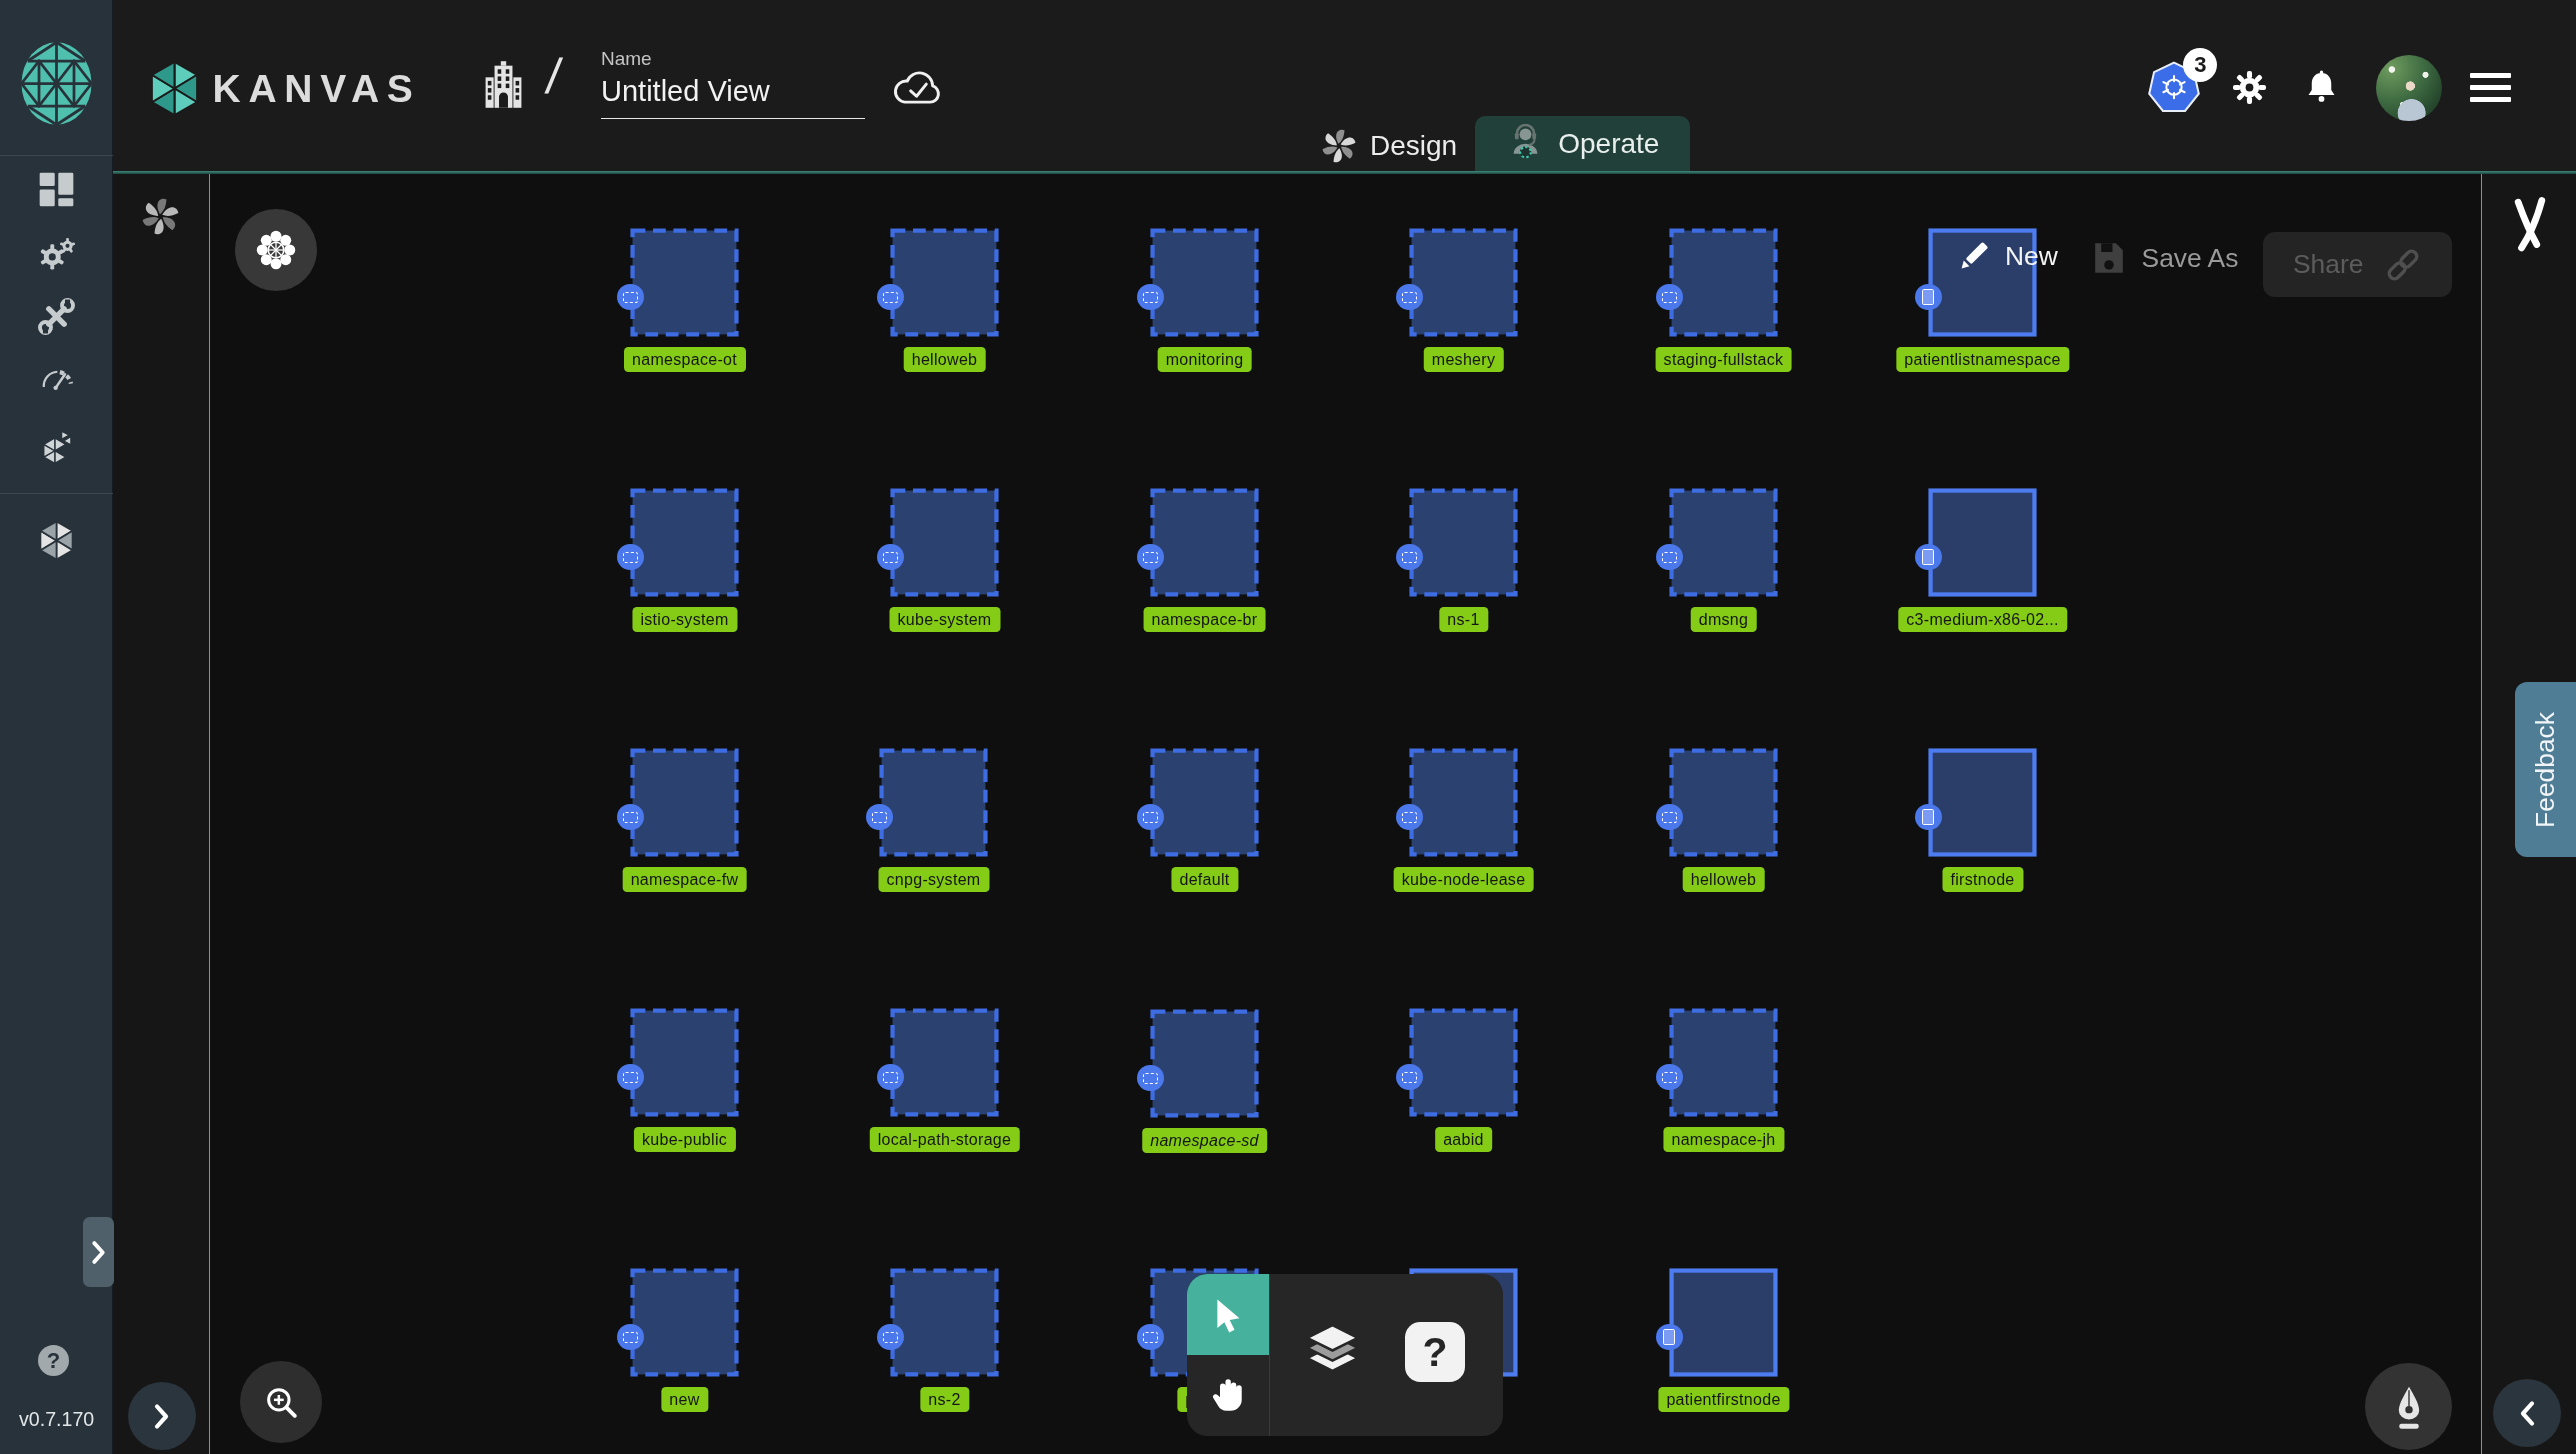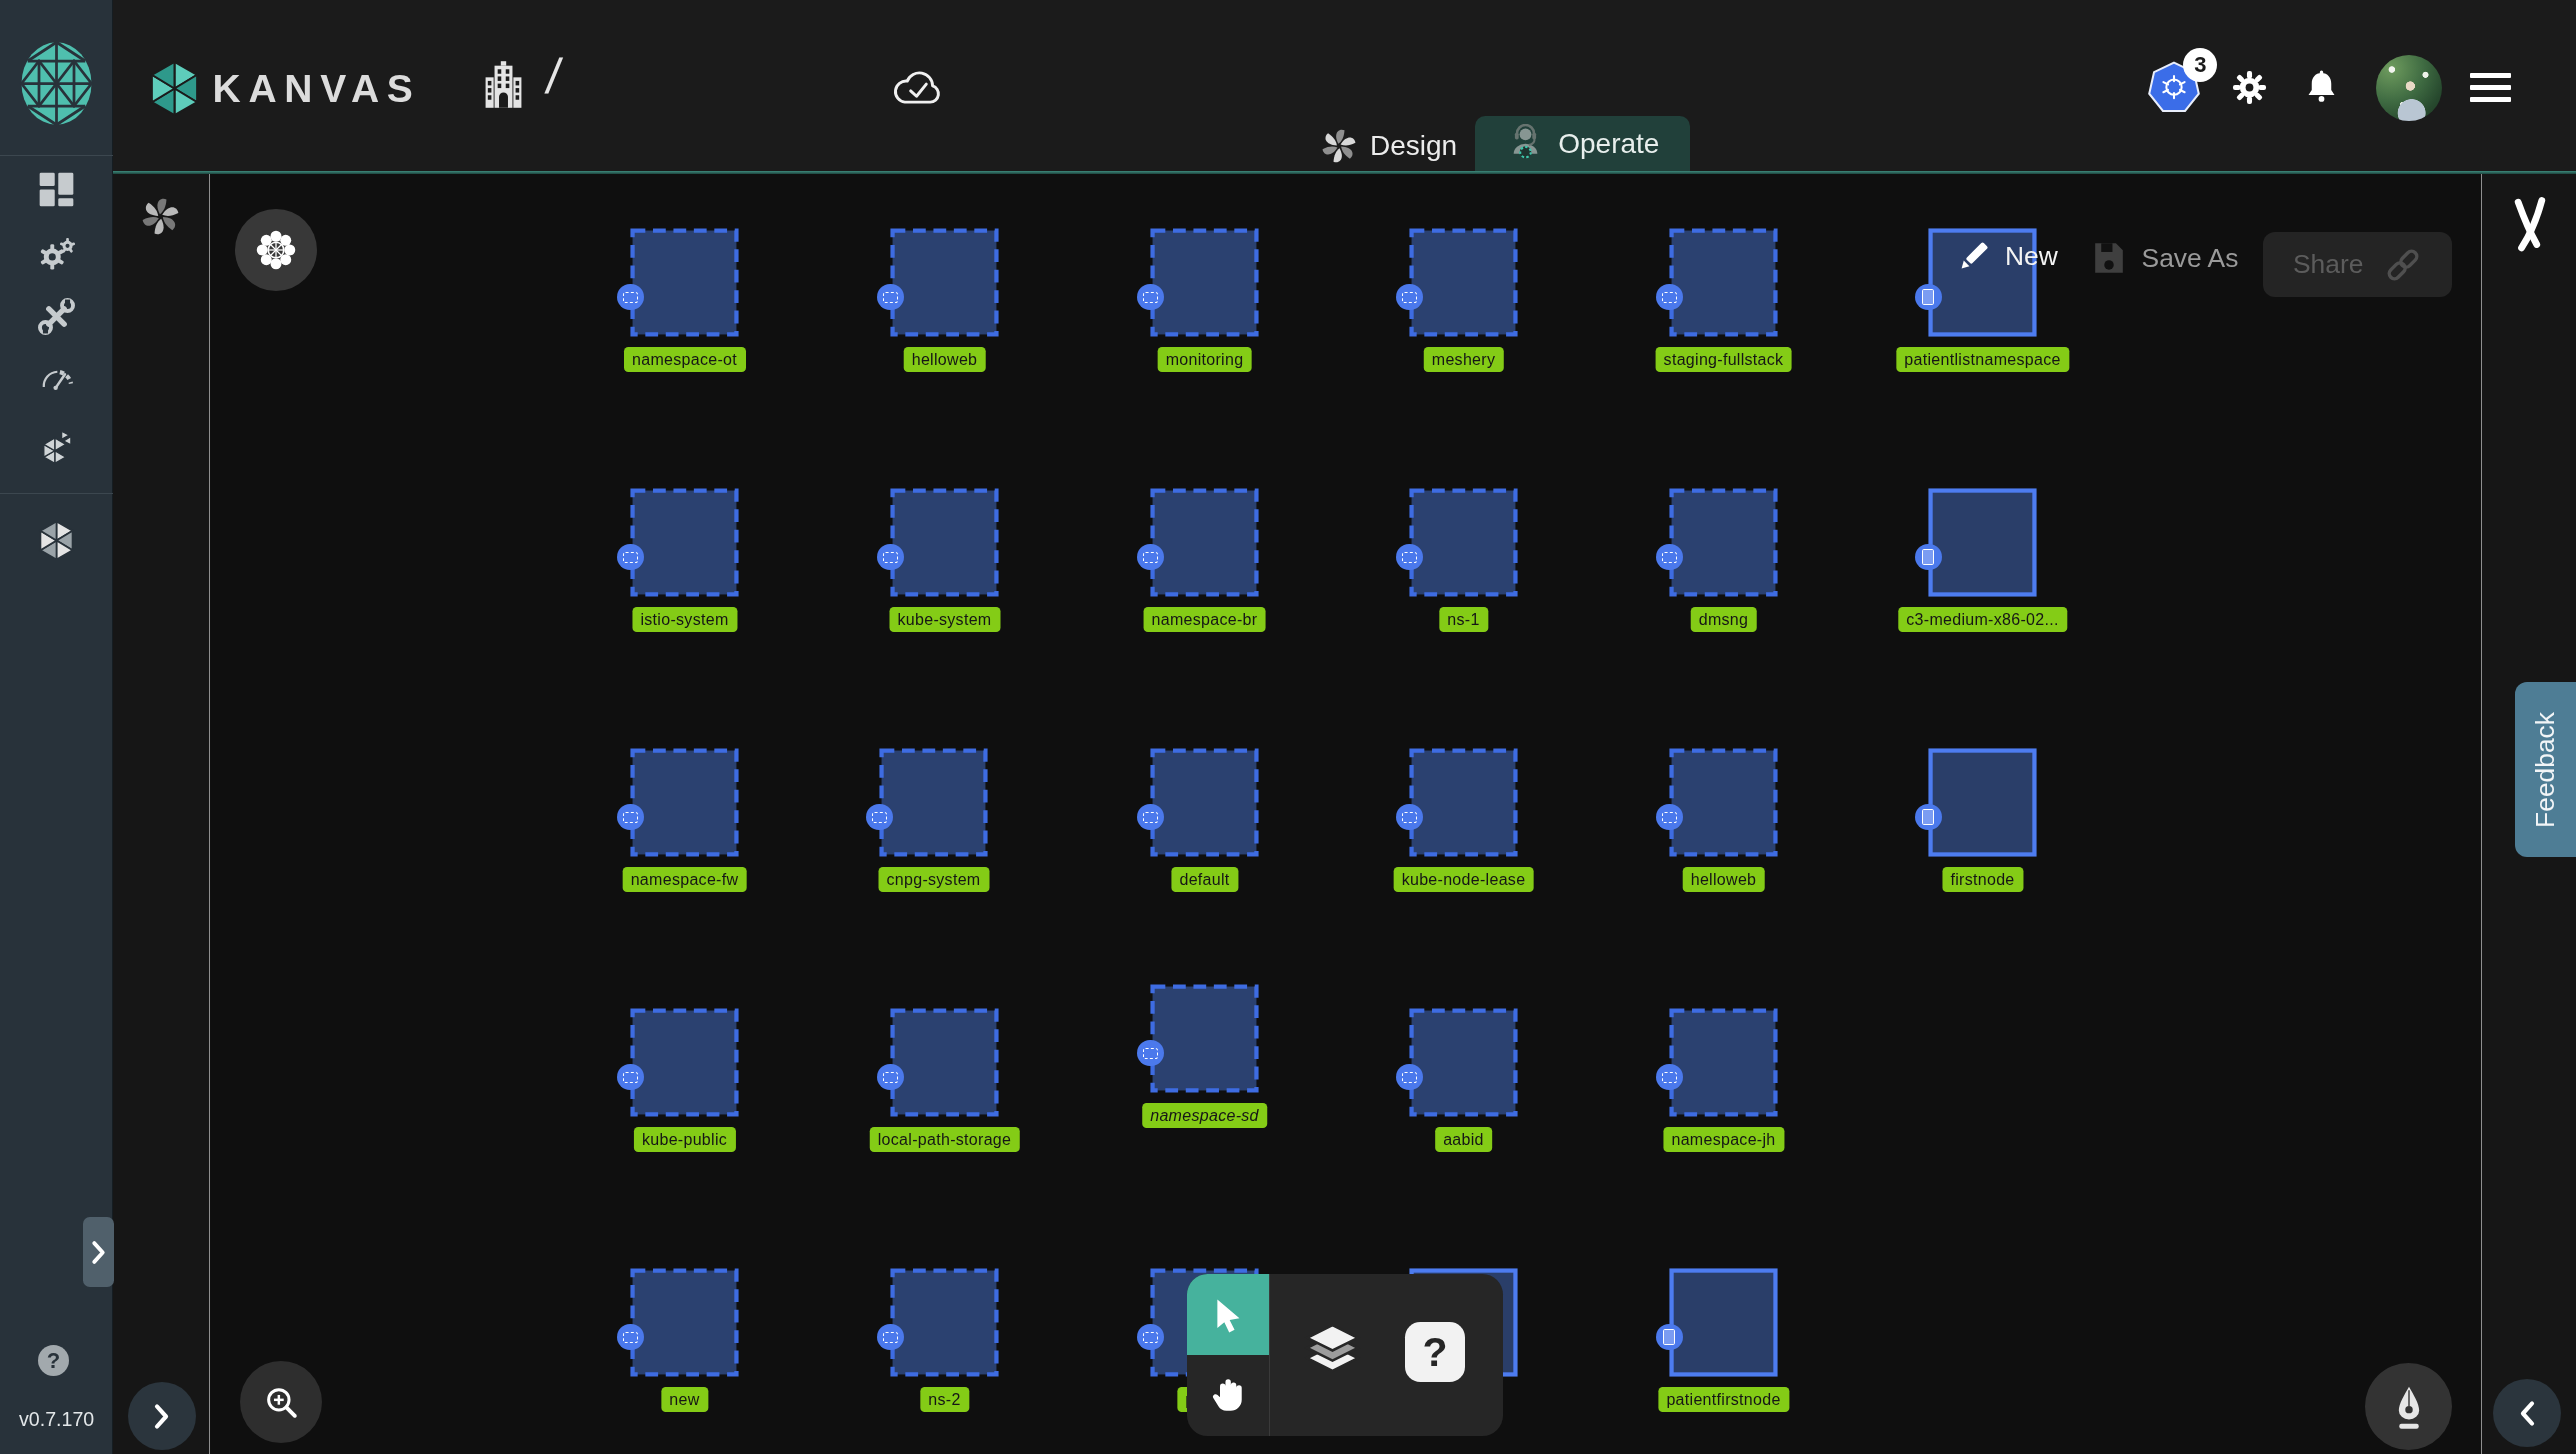--- a/index.html
+++ b/index.html
@@ -131,20 +131,24 @@
           <rect x="6.5" y="38" width="4" height="5"></rect>
         <rect x="37.5" y="22" width="4" height="5"></rect>
           <rect x="37.5" y="30" width="4" height="5"></rect>
           <rect x="37.5" y="38" width="4" height="5"></rect>
         <path d="M19 52 v-12 a5 5 0 0 1 10 0 v12 z"></path>
       </g>
     </svg>
 
     <span class="crumb-slash">/</span>
 
+    <div class="name-field">
+      <span class="lbl">Name</span>
+      <input type="text" value="Untitled View" style="">
+    </div>
 
     <svg class="cloud" width="51" height="43" viewBox="0 0 52 44">
       <path d="M13 38 h26 a8.5 8.5 0 0 0 2.5 -16.6 A13.5 13.5 0 0 0 15.5 16.5 A9.8 9.8 0 0 0 13 38 Z" fill="none" stroke="#f0f0f0" stroke-width="3" stroke-linejoin="round"></path>
       <polyline points="19,26.5 25,32 35,19.5" fill="none" stroke="#f0f0f0" stroke-width="3" stroke-linecap="round" stroke-linejoin="round"></polyline>
     </svg>
 
     <div class="tab-design">
       <svg width="36" height="36" viewBox="0 0 46 46">
         <g>
           <path transform="translate(23,23)" d="M2 -2 C 10 -15, 20 -12, 21 -4 C 13 0, 7 0, 2 -2 Z" fill="#d8d8d8"></path>
@@ -447,21 +451,21 @@
       <div class="knode" style="left: 630px; top: 1008px;"><svg width="109" height="109" viewBox="0 0 128 128">
           <rect x="3" y="3" width="122" height="122" fill="#2b4170" stroke="#3e6ce2" stroke-width="5" stroke-dasharray="15 9"></rect>
         </svg><span class="nbadge">
           <i class="bicon-namespace"></i>
         </span><span class="nlabel">kube-public</span></div>
       <div class="knode" style="left: 890px; top: 1008px;"><svg width="109" height="109" viewBox="0 0 128 128">
           <rect x="3" y="3" width="122" height="122" fill="#2b4170" stroke="#3e6ce2" stroke-width="5" stroke-dasharray="15 9"></rect>
         </svg><span class="nbadge">
           <i class="bicon-namespace"></i>
         </span><span class="nlabel">local-path-storage</span></div>
-      <div class="knode" style="left: 1150px; top: 984px; font-style: italic;"><svg width="109" height="109" viewBox="0 0 128 128">
+      <div class="knode" style="left: 1150px; top: 1009px; font-style: italic;"><svg width="109" height="109" viewBox="0 0 128 128">
           <rect x="3" y="3" width="122" height="122" fill="#2b4170" stroke="#3e6ce2" stroke-width="5" stroke-dasharray="15 9"></rect>
         </svg><span class="nbadge">
           <i class="bicon-namespace"></i>
         </span><span class="nlabel">namespace-sd</span></div>
       <div class="knode" style="left: 1409px; top: 1008px;"><svg width="109" height="109" viewBox="0 0 128 128">
           <rect x="3" y="3" width="122" height="122" fill="#2b4170" stroke="#3e6ce2" stroke-width="5" stroke-dasharray="15 9"></rect>
         </svg><span class="nbadge">
           <i class="bicon-namespace"></i>
         </span><span class="nlabel">aabid</span></div>
       <div class="knode" style="left: 1669px; top: 1008px;"><svg width="109" height="109" viewBox="0 0 128 128">

